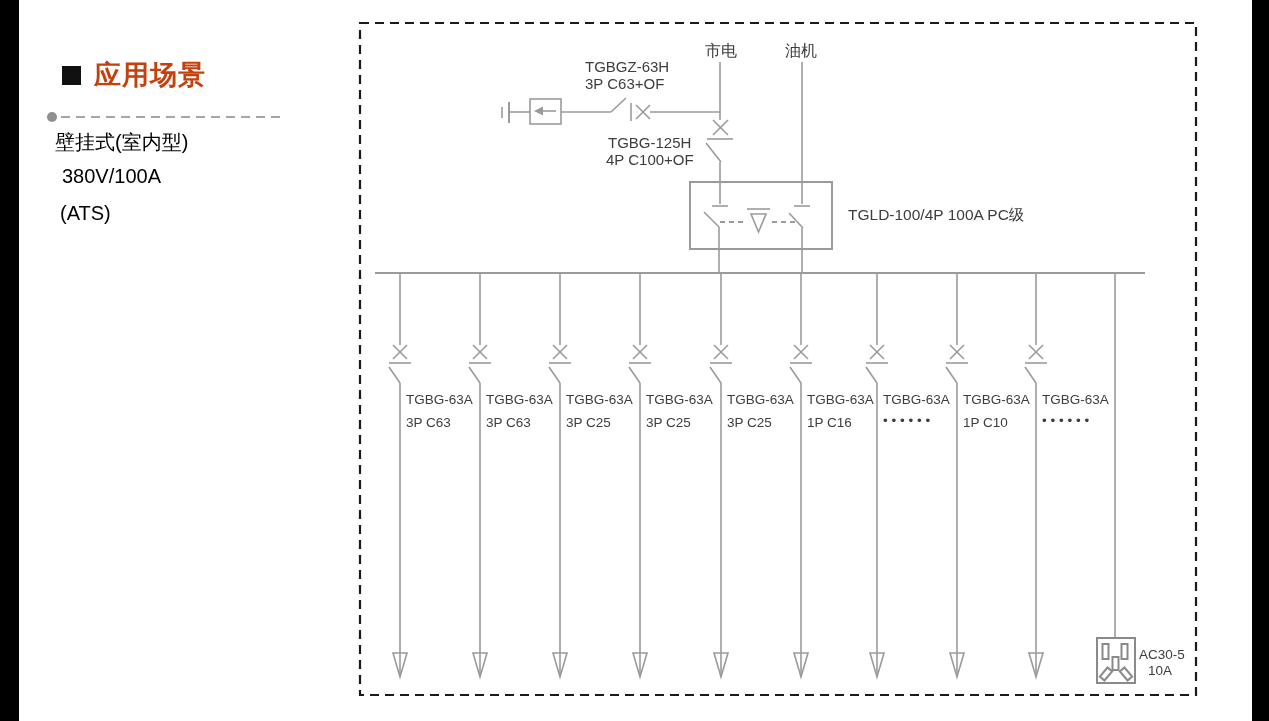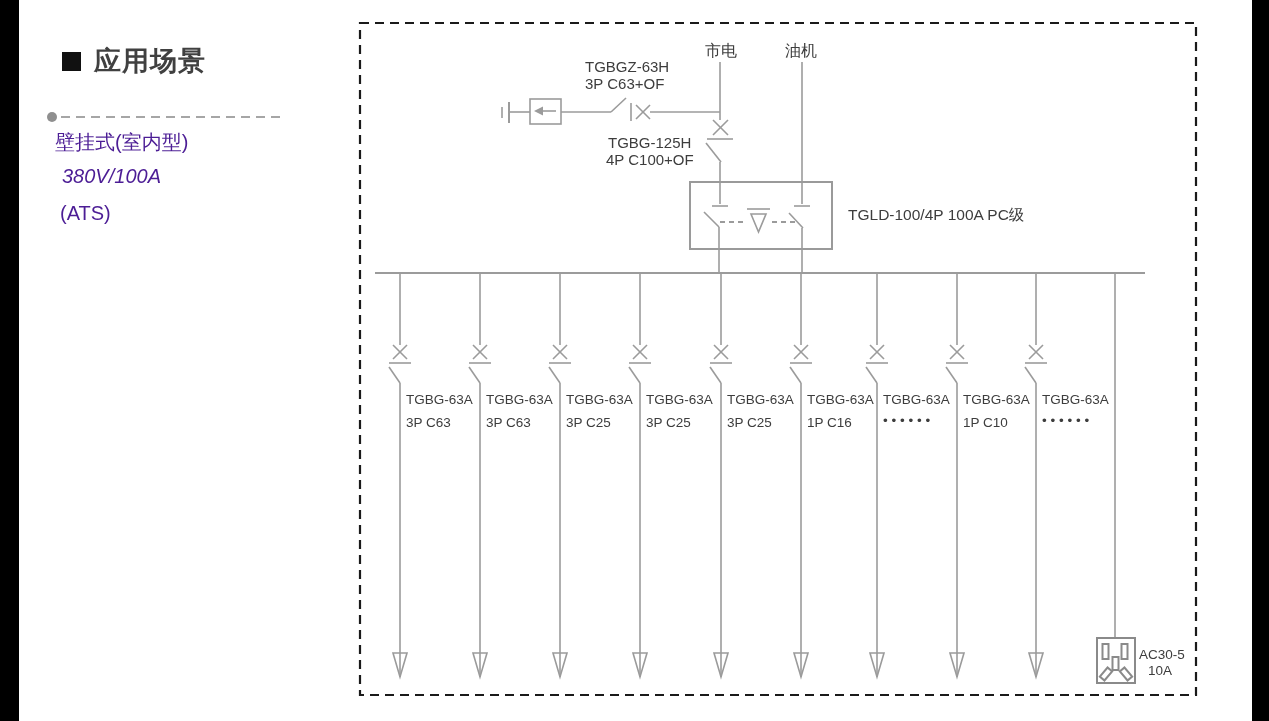--- a/index.html
+++ b/index.html
@@ -6,30 +6,30 @@
   body{
     width:1269px;height:721px;position:relative;overflow:hidden;
     background:#ffffff;font-family:"Liberation Sans", sans-serif;
   }
   .edge-bar{position:absolute;top:0;height:721px;background:#000;}
   .edge-bar.left{left:0;width:19px;}
   .edge-bar.right{left:1252px;width:17px;}
 
   
   .panel{position:absolute;left:0;top:0;width:340px;height:721px;}
-  .heading{position:absolute;left:62px;top:43px;display:flex;align-items:center;gap:13px;
-           font-size:27px;font-weight:bold;color:#404040;letter-spacing:1px;}
+  .heading{position:absolute;left:62px;top:57px;display:flex;align-items:center;gap:13px;
+           font-size:27px;font-weight:bold;color:#c2410c;letter-spacing:1px;}
   .heading .sq{width:19px;height:19px;background:#111;flex:0 0 auto;}
   .sep{position:absolute;left:47px;top:112px;width:237px;height:10px;display:flex;align-items:center;}
   .sep .dot{width:10px;height:10px;border-radius:50%;background:#8f8f8f;flex:0 0 auto;}
   .sep .dashes{flex:1;height:2px;margin-left:4px;
     background:repeating-linear-gradient(90deg,#a6a6a6 0 9px,transparent 9px 15px);}
-  .pline{position:absolute;font-size:20px;color:#4c1d95;white-space:nowrap;}
+  .pline{position:absolute;font-size:20px;color:#000000;white-space:nowrap;}
   .pline.l1{left:55px;top:129px;}
-  .pline.l2{left:62px;top:165px;font-style:italic;}
+  .pline.l2{left:62px;top:165px;}
   .pline.l3{left:60px;top:202px;}
 
   
   svg{position:absolute;left:0;top:0;}
   .w{stroke:#9b9b9b;stroke-width:1.6;fill:none;}
   .w2{stroke:#9b9b9b;stroke-width:2;fill:none;}
   .wbox{stroke:#9a9a9a;stroke-width:2;fill:none;}
   .wsock{stroke:#8a8a8a;stroke-width:2;fill:none;}
   .dash{stroke:#9b9b9b;stroke-width:2;fill:none;stroke-dasharray:5 4;}
   .dtext{fill:#3d3d3d;font-family:"Liberation Sans", sans-serif;}

